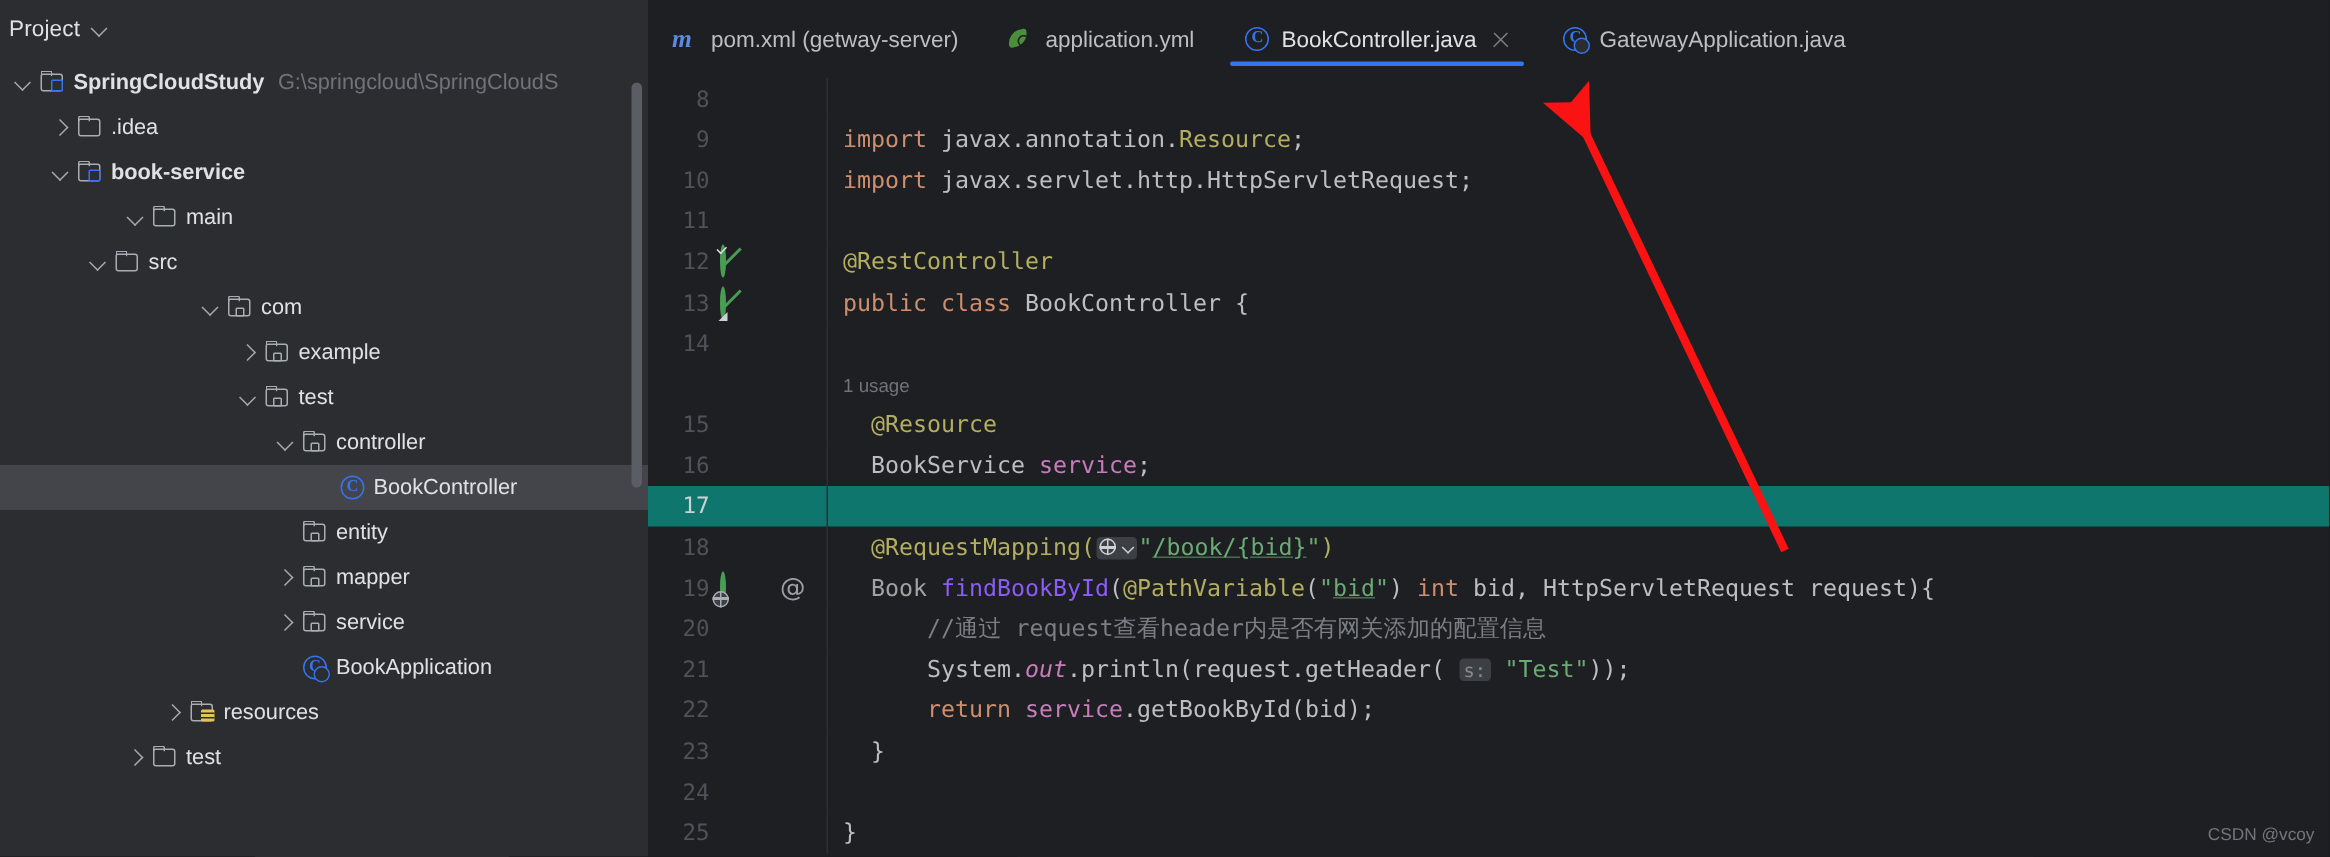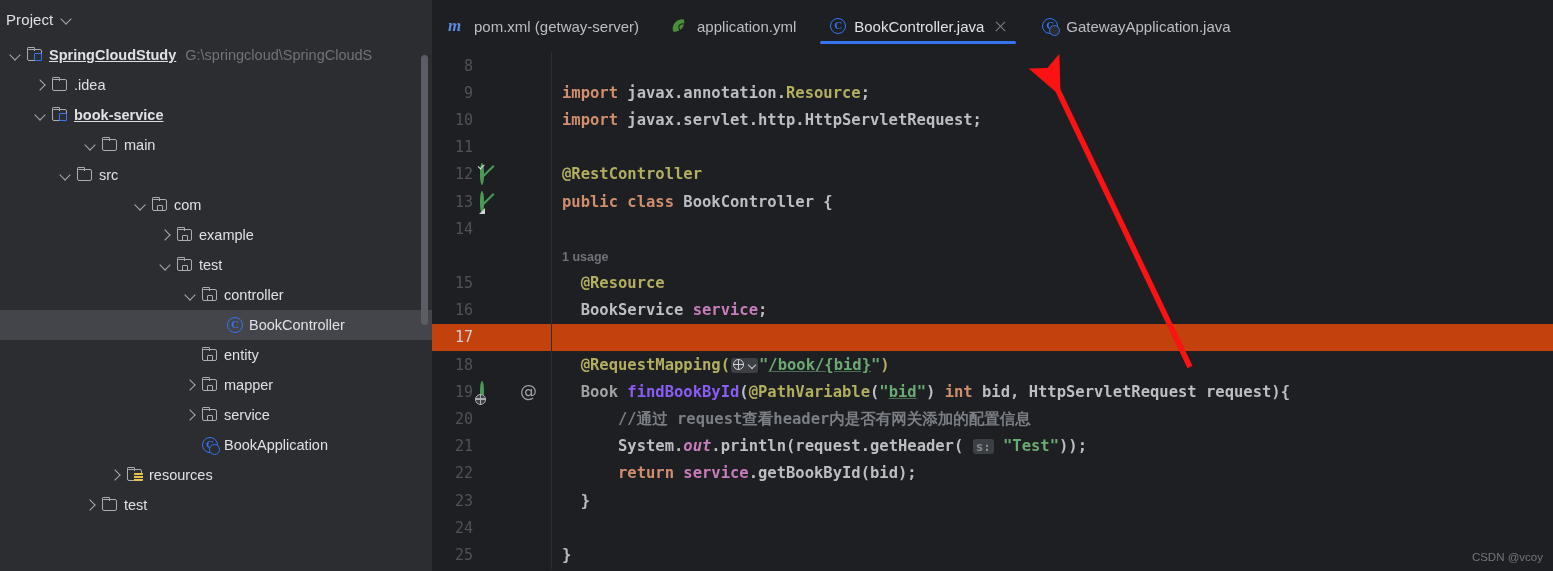--- a/index.html
+++ b/index.html
@@ -54,21 +54,21 @@
     transform:rotate(45deg);
   }
   .twisty.right::before{
     content:""; position:absolute; left:3px; top:4px;
     width:7px; height:7px;
     border-right:1.4px solid #a7aab0; border-bottom:1.4px solid #a7aab0;
     transform:rotate(-45deg);
   }
   .ticon { width:20px; height:16px; flex:0 0 20px; position:relative; margin-right:4px; }
   .tlabel { color:#dfe1e5; }
-  .tlabel.bold { font-weight:bold;text-decoration:underline; }
+  .tlabel.bold { font-weight:bold; }
   .tpath { color:#6f737a; margin-left:9px; font-size:14.5px; }
 
   
   .folder {
     position:absolute; left:2px; top:2px; width:15px; height:12px;
     border:1.4px solid #a9adb4; border-radius:1.5px 2px 2px 2px;
     background:transparent;
   }
   .folder::before{
     content:""; position:absolute; left:-1.4px; top:-3.5px;
@@ -174,36 +174,36 @@
   
   #code-surface{
     position:relative; height:519px; background:#1e1f22;
     font-family:"DejaVu Sans Mono","Liberation Mono",monospace;
     font-size:15.5px;
   }
   .cline{
     position:relative; height:27.2px; display:flex; align-items:center;
     white-space:pre;
   }
-  .cline.current{ background:#c2410c; }
+  .cline.current{ background:#0f766e; }
   .gutter{
     position:relative; width:120px; flex:0 0 120px; height:100%;
     display:flex; align-items:center;
   }
   .lnum{
     position:absolute; right:79px; top:50%; transform:translateY(-50%);
     color:#4f5259; font-size:15px; text-align:right;
   }
   .cline.current .lnum{ color:#cdd0d5; }
   .gmark{ position:absolute; left:48px; top:50%; transform:translateY(-50%); }
   .gmark2{ position:absolute; left:88px; top:50%; transform:translateY(-50%); }
   .gutter-sep{
     position:absolute; left:119px; top:0; bottom:0; width:1px; background:#2d2f34;
   }
-  .code{ padding-left:10px; color:#bcbec4;font-weight:bold; }
+  .code{ padding-left:10px; color:#bcbec4; }
 
   
   .g-run{
     position:relative; width:15px; height:15px; border-radius:50%;
     border:2px solid #499c54; background:#2d4a33;
   }
   .g-run::after{
     content:""; position:absolute; left:-1px; top:5px; width:15px; height:2px;
     background:#499c54; transform:rotate(-45deg);
   }

